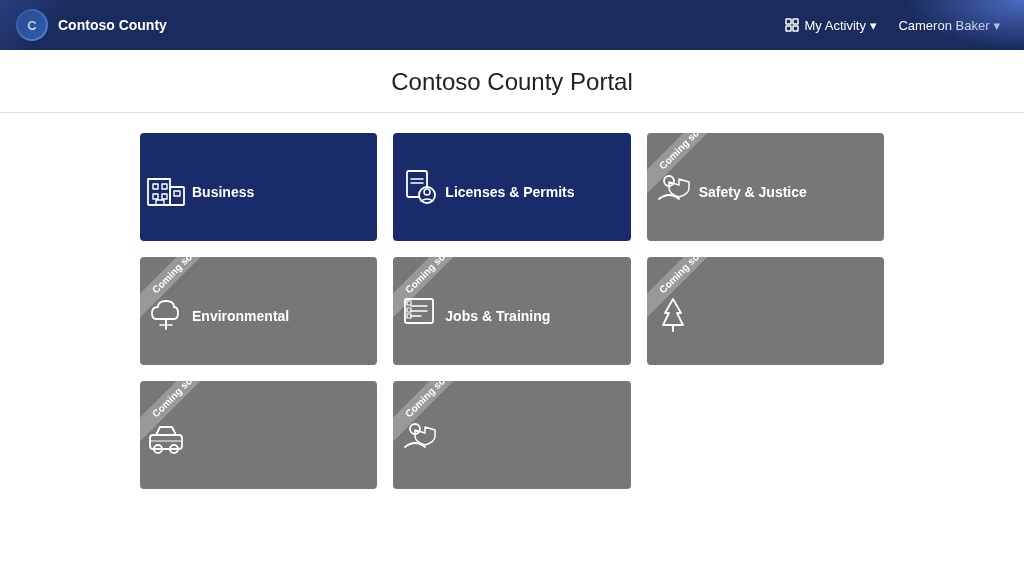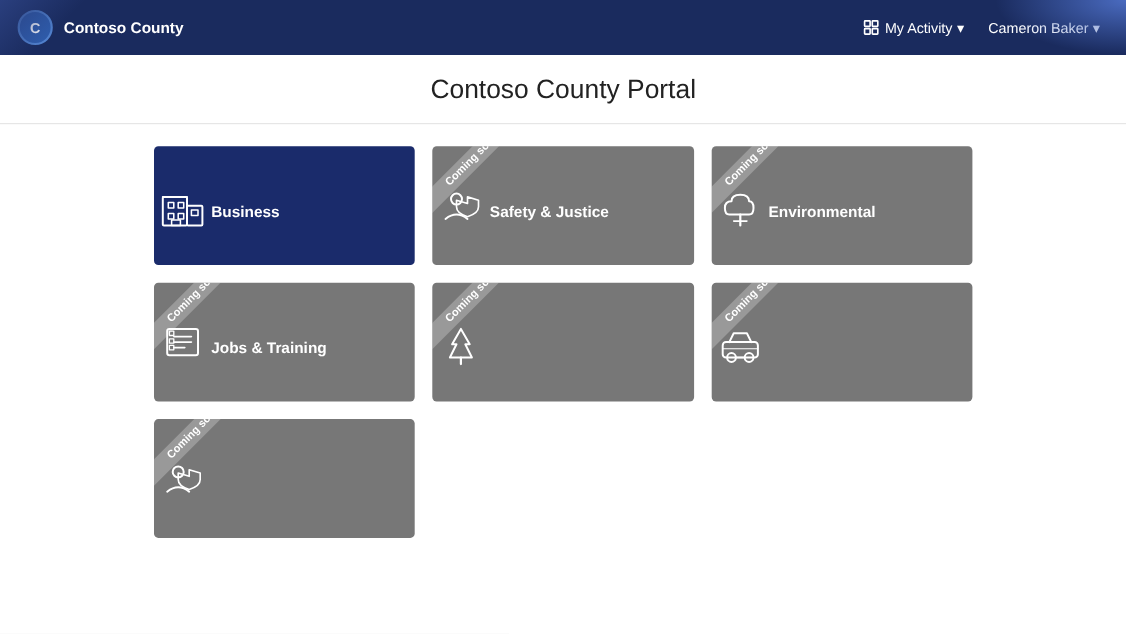--- a/index.html
+++ b/index.html
@@ -212,20 +212,34 @@
           <rect x="22" y="23" width="5" height="5" stroke="white" stroke-width="1.4" fill="none"></rect>
           <rect x="13" y="33" width="5" height="5" stroke="white" stroke-width="1.4" fill="none"></rect>
           <rect x="22" y="33" width="5" height="5" stroke="white" stroke-width="1.4" fill="none"></rect>
           <rect x="34" y="30" width="6" height="5" stroke="white" stroke-width="1.4" fill="none"></rect>
           <rect x="16" y="39" width="8" height="5" stroke="white" stroke-width="1.4" fill="none"></rect>
         </svg>
       </div>
       <span class="tile-label">Business</span>
     </div>
 
+    <div class="tile tile-active">
+      <div class="tile-icon">
+        <svg viewBox="0 0 52 52">
+
+          <rect x="14" y="10" width="20" height="26" rx="2" stroke="white" stroke-width="1.8" fill="none"></rect>
+          <line x1="18" y1="18" x2="30" y2="18" stroke="white" stroke-width="1.5"></line>
+          <line x1="18" y1="22" x2="30" y2="22" stroke="white" stroke-width="1.5"></line>
+          <circle cx="34" cy="34" r="8" fill="#1a2b6b" stroke="white" stroke-width="1.8"></circle>
+          <circle cx="34" cy="31" r="3" stroke="white" stroke-width="1.5" fill="none"></circle>
+          <path d="M28 40 Q34 36 40 40" stroke="white" stroke-width="1.5" fill="none"></path>
+        </svg>
+      </div>
+      <span class="tile-label">Licenses &amp; Permits</span>
+    </div>
 
 
     <div class="tile tile-inactive">
       <div class="coming-soon-ribbon">Coming soon</div>
       <div class="tile-icon">
         <svg viewBox="0 0 52 52">
 
           <circle cx="22" cy="20" r="5" stroke="white" stroke-width="1.8" fill="none"></circle>
           <path d="M12 38 Q22 30 32 38" stroke="white" stroke-width="1.8" fill="none"></path>
           <path d="M32 24 L32 18 L42 21 L42 27 Q42 33 32 36 Q22 33 22 27 L22 21 Z" stroke="white" stroke-width="1.5" fill="none"></path>

